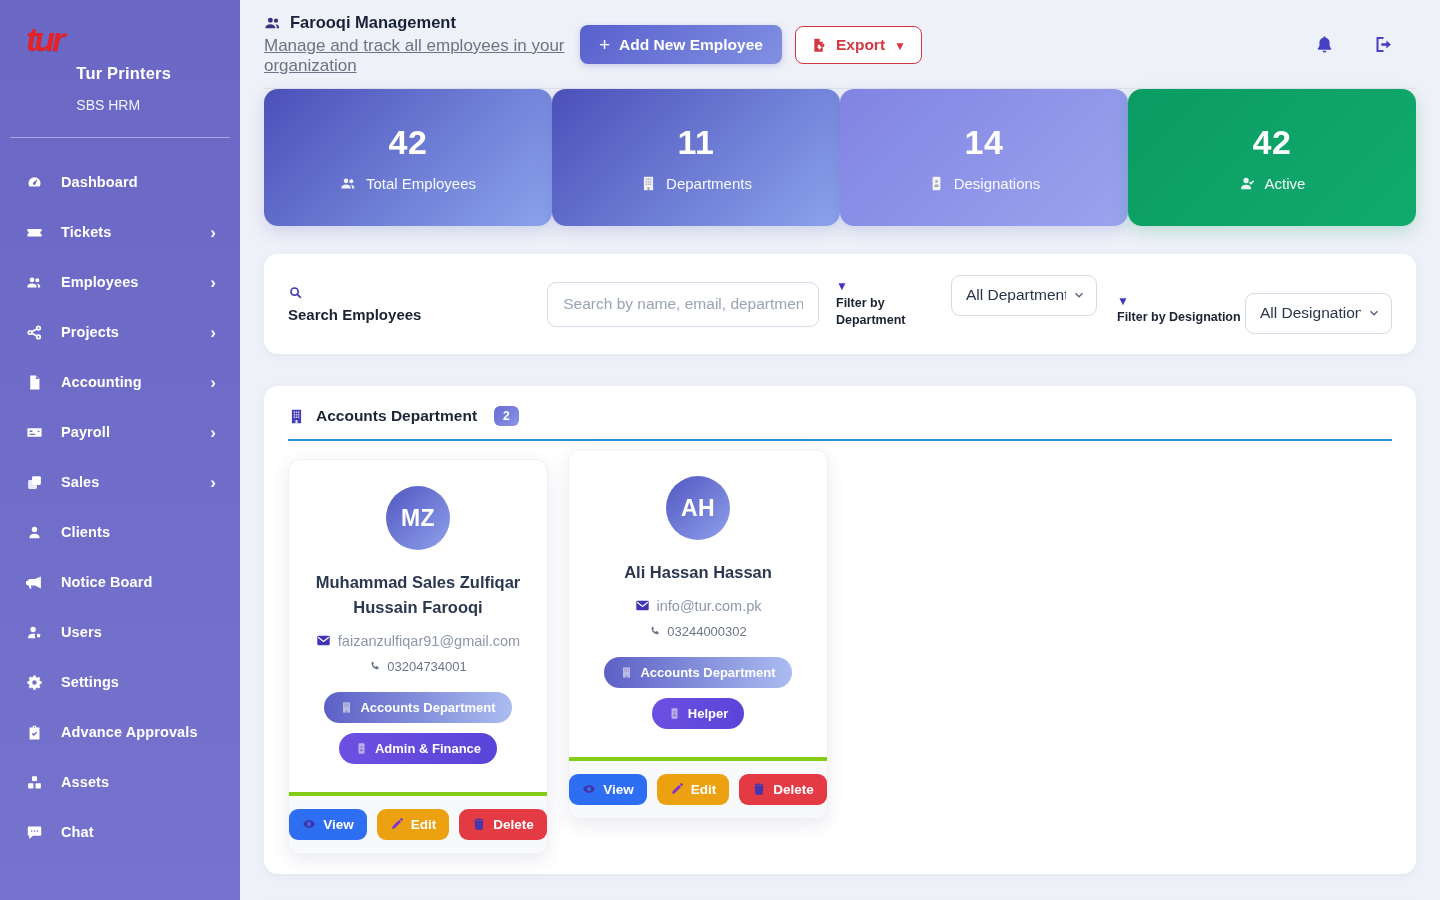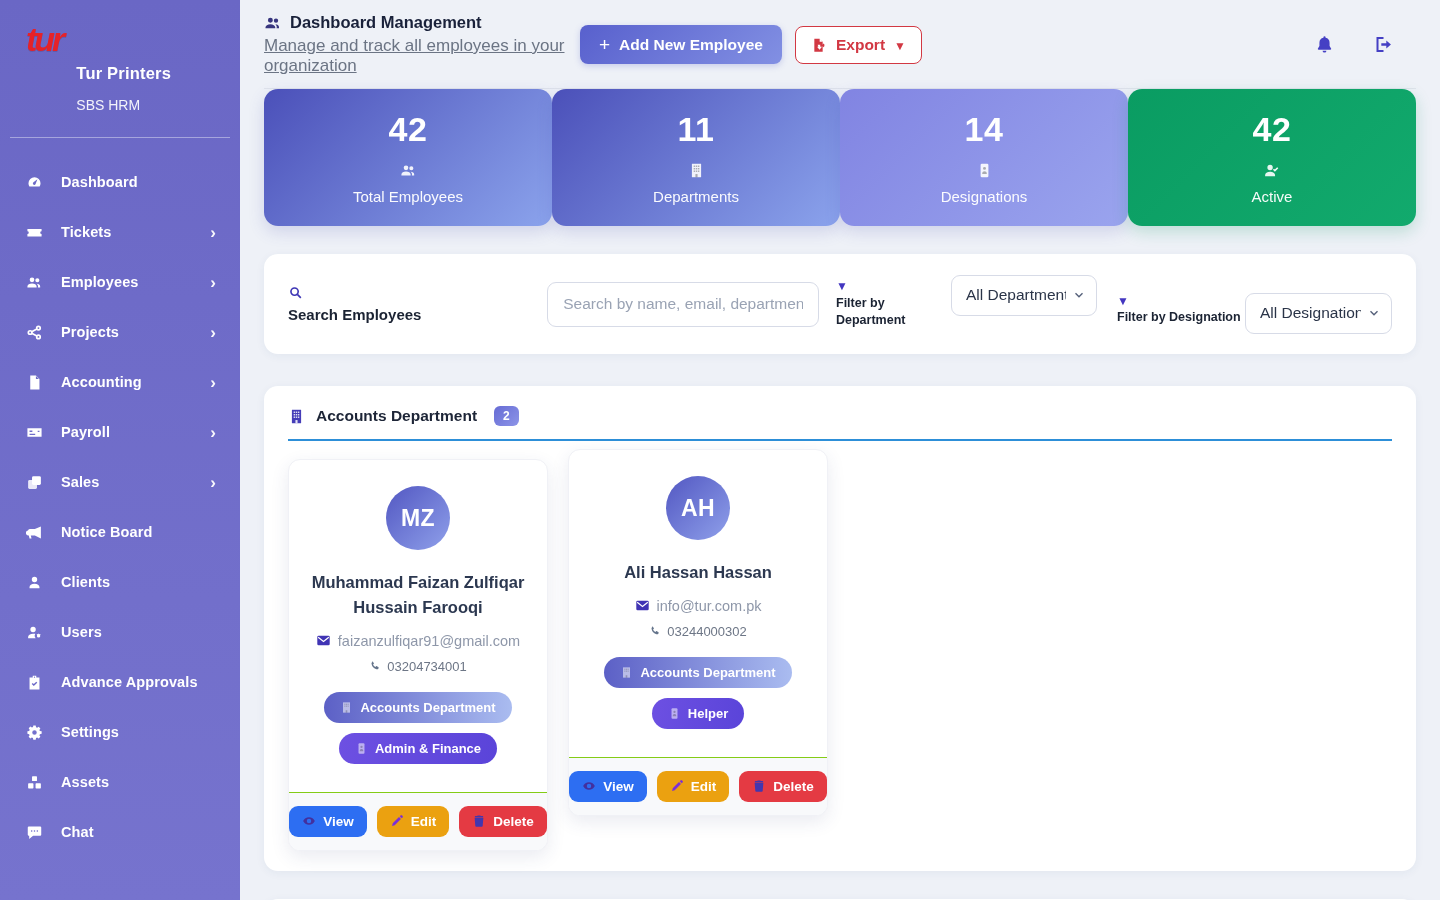--- a/index.html
+++ b/index.html
@@ -40,21 +40,21 @@
   .tool-icon { width:21px; height:21px; color:#4540c4; cursor:pointer; }
   .tool-icon svg { width:100%; height:100%; fill:currentColor; }
 
   
   .stats { display:grid; grid-template-columns:repeat(4,1fr); }
   .stat-card { height:137px; border-radius:14px; color:#fff; display:flex; flex-direction:column; align-items:center; justify-content:center; gap:13px; box-shadow:0 6px 16px rgba(70,80,180,.18); }
   .stat-card.c0, .stat-card.c1 { background:linear-gradient(135deg,#4b50b9 0%,#8ba3ec 100%); }
   .stat-card.c2 { background:linear-gradient(135deg,#8184e2 0%,#9aa4ee 100%); }
   .stat-card.c3 { background:linear-gradient(135deg,#0a9c62 0%,#12aa6d 100%); box-shadow:0 6px 16px rgba(16,150,100,.22); }
   .stat-value { font-size:34px; font-weight:800; letter-spacing:.5px; }
-  .stat-label { display:flex; align-items:center; gap:9px; font-size:15px; font-weight:400; color:rgba(255,255,255,.96);flex-direction:column; }
+  .stat-label { display:flex; align-items:center; gap:9px; font-size:15px; font-weight:400; color:rgba(255,255,255,.96); }
   .stat-label svg { width:17px; height:17px; fill:rgba(255,255,255,.9); }
 
   
   .filter-card { margin-top:28px; background:#fff; border-radius:14px; box-shadow:0 2px 10px rgba(40,60,120,.06); padding:22px 24px; height:100px; display:flex; align-items:center; }
   .f-label-block { width:266px; }
   .f-icon { color:#3d35b5; font-size:13px; line-height:1; }
   .f-icon svg { width:15px; height:15px; }
   .f-label { font-size:15px; font-weight:700; color:#1b2333; margin-top:4px; }
   .search-input { width:278px; height:45px; border:1px solid #d7dbe7; border-radius:9px; padding:0 15px; font-size:15.5px; font-family:inherit; color:#33405a; outline:none; background:#fff; }
   .search-input::placeholder { color:#9aa3b4; }
@@ -89,21 +89,21 @@
   .emp-email { display:flex; align-items:center; justify-content:center; gap:7px; font-size:14.5px; color:#8e97a9; }
   .emp-email svg { width:15px; height:13px; flex-shrink:0; }
   .emp-phone { display:flex; align-items:center; justify-content:center; gap:6px; font-size:13px; color:#6d7686; margin-top:10px; }
   .emp-phone svg { width:12px; height:12px; fill:#64748b; }
   .badge { display:inline-flex; align-items:center; gap:7px; color:#fff; font-size:13px; font-weight:700; border-radius:999px; padding:8px 16px; }
   .badge svg { width:13px; height:13px; }
   .badge-dept { background:linear-gradient(90deg,#5c60c6 0%,#aabcf0 100%); margin-top:18px; }
   .badge-desig { background:linear-gradient(100deg,#6d50e2 0%,#5a44d9 100%); margin-top:10px; }
   .badge-dept svg { fill:rgba(255,255,255,.55); }
   .badge-desig svg { fill:rgba(255,255,255,.55); }
-  .emp-footer { background:#f8f9fb; border-top:1px solid #84cc16; padding:13px 10px; display:flex; justify-content:center; gap:10px; }
+  .emp-footer { background:#f8f9fb; border-top:4px solid #84cc16; padding:13px 10px; display:flex; justify-content:center; gap:10px; }
   .act-btn { display:inline-flex; align-items:center; gap:7px; border:none; border-radius:9px; padding:8px 13px; color:#fff; font-size:13.5px; font-weight:700; font-family:inherit; cursor:pointer; }
   .act-view { background:#2d6ef2; }
   .act-edit { background:#eba110; }
   .act-delete { background:#e43a43; }
   .act-btn svg { width:14px; height:14px; }
   .act-view svg { fill:#43309e; }
   .act-edit svg { fill:#7c2fd6; }
   .act-delete svg { fill:#4336ae; }
 
   .dept-section.last { margin-top:28px; height:120px; }
@@ -186,59 +186,59 @@
             <rect x="8.5" y="3" width="12.5" height="12.5" rx="2"></rect>
             <rect x="3" y="8.5" width="12.5" height="12.5" rx="2" opacity=".85"></rect>
           </svg>
         </span>
       <span class="nlabel">Sales</span>
       <span class="chev">›</span>
     </div>
     <div class="nav-item">
       <span class="nicon">
           <svg viewBox="0 0 24 24">
+            <path d="M12 11.5a3.8 3.8 0 1 0-3.8-3.8A3.8 3.8 0 0 0 12 11.5zm0 2.2c-4.1 0-7 2.1-7 4.8V20h14v-1.5c0-2.7-2.9-4.8-7-4.8z"></path>
+          </svg>
+        </span>
+      <span class="nlabel">Clients</span>
+    </div>
+    <div class="nav-item">
+      <span class="nicon">
+          <svg viewBox="0 0 24 24">
             <path d="M21 3.5v17l-8.5-4.2H6.8l1 4.2H5l-1-4.3A3.4 3.4 0 0 1 2.8 9.2 3.4 3.4 0 0 1 6 7.2h6.5z"></path>
           </svg>
         </span>
       <span class="nlabel">Notice Board</span>
-    </div>
-    <div class="nav-item">
-      <span class="nicon">
-          <svg viewBox="0 0 24 24">
-            <path d="M12 11.5a3.8 3.8 0 1 0-3.8-3.8A3.8 3.8 0 0 0 12 11.5zm0 2.2c-4.1 0-7 2.1-7 4.8V20h14v-1.5c0-2.7-2.9-4.8-7-4.8z"></path>
-          </svg>
-        </span>
-      <span class="nlabel">Clients</span>
     </div>
     <div class="nav-item">
       <span class="nicon">
           <svg viewBox="0 0 24 24">
             <path d="M10 11.5a3.8 3.8 0 1 0-3.8-3.8A3.8 3.8 0 0 0 10 11.5zm0 2.2c-4.1 0-7 2.1-7 4.8V20h10.5a5 5 0 0 1-.4-6.1A11 11 0 0 0 10 13.7z"></path>
             <circle cx="17.8" cy="16.8" r="2.3"></circle>
             <path d="M17.8 12.9l.7 1.4 1.5-.3.6 1.2-1.1 1 .4 1.5-1.1.8-1-1.1-1 1.1-1.1-.8.4-1.5-1.1-1 .6-1.2 1.5.3z" opacity=".9"></path>
           </svg>
         </span>
       <span class="nlabel">Users</span>
     </div>
     <div class="nav-item">
       <span class="nicon">
           <svg viewBox="0 0 24 24">
+            <path fill-rule="evenodd" d="M10.3 2h3.4l.5 2.5 1.6.7 2.1-1.4 2.4 2.4-1.4 2.1.7 1.6 2.5.5v3.4l-2.5.5-.7 1.6 1.4 2.1-2.4 2.4-2.1-1.4-1.6.7-.5 2.5h-3.4l-.5-2.5-1.6-.7-2.1 1.4-2.4-2.4 1.4-2.1-.7-1.6L2 13.7v-3.4l2.5-.5.7-1.6-1.4-2.1 2.4-2.4 2.1 1.4 1.6-.7zM12 15.2a3.2 3.2 0 1 1 0-6.4 3.2 3.2 0 0 1 0 6.4z"></path>
+          </svg>
+        </span>
+      <span class="nlabel">Settings</span>
+    </div>
+    <div class="nav-item">
+      <span class="nicon">
+          <svg viewBox="0 0 24 24">
             <path d="M9.5 2.5h5V5h4.5v17h-14V5H9.5zM12 3.6a.9.9 0 1 0 .9.9.9.9 0 0 0-.9-.9z"></path>
             <path d="M8.8 13.5l2.2 2.2 4.2-4.2" fill="none" stroke="#6b68c8" stroke-width="2"></path>
           </svg>
         </span>
       <span class="nlabel">Advance Approvals</span>
-    </div>
-    <div class="nav-item">
-      <span class="nicon">
-          <svg viewBox="0 0 24 24">
-            <path fill-rule="evenodd" d="M10.3 2h3.4l.5 2.5 1.6.7 2.1-1.4 2.4 2.4-1.4 2.1.7 1.6 2.5.5v3.4l-2.5.5-.7 1.6 1.4 2.1-2.4 2.4-2.1-1.4-1.6.7-.5 2.5h-3.4l-.5-2.5-1.6-.7-2.1 1.4-2.4-2.4 1.4-2.1-.7-1.6L2 13.7v-3.4l2.5-.5.7-1.6-1.4-2.1 2.4-2.4 2.1 1.4 1.6-.7zM12 15.2a3.2 3.2 0 1 1 0-6.4 3.2 3.2 0 0 1 0 6.4z"></path>
-          </svg>
-        </span>
-      <span class="nlabel">Settings</span>
     </div>
     <div class="nav-item">
       <span class="nicon">
           <svg viewBox="0 0 24 24">
             <rect x="8.5" y="3" width="7" height="7" rx="1"></rect>
             <rect x="3" y="13" width="7.5" height="7.5" rx="1"></rect>
             <rect x="13.5" y="13" width="7.5" height="7.5" rx="1"></rect>
           </svg>
         </span>
       <span class="nlabel">Assets</span>
@@ -260,21 +260,21 @@
 </aside>
 
 <main class="main">
 
   <div class="topbar">
     <div class="title-block">
       <div class="title-row">
         <span class="title-icon"><svg viewBox="0 0 24 24">
               <path d="M8.5 11.5a3.3 3.3 0 1 0-3.3-3.3 3.3 3.3 0 0 0 3.3 3.3zm7.5.2a2.9 2.9 0 1 0-2.9-2.9 2.9 2.9 0 0 0 2.9 2.9zM2 19v-1.3c0-2.4 2.9-4.2 6.5-4.2s6.5 1.8 6.5 4.2V19zm14.6 0c.3-.5.4-1 .4-1.6 0-1.5-.8-2.8-2.1-3.7 3 .1 5.1 1.6 5.1 3.6V19z"></path>
             </svg></span>
-        <span class="page-title">Dashboard Management</span>
+        <span class="page-title">Farooqi Management</span>
       </div>
       <div class="page-sub">Manage and track all employees in your organization</div>
     </div>
 
     <button class="btn-add">
       <span class="plus-glyph">+</span>
       <span>Add New Employee</span>
     </button>
 
     <button class="btn-export">
@@ -406,21 +406,21 @@
           </svg></span>
       <span class="dept-title">Accounts Department</span>
       <span class="dept-count">2</span>
     </div>
 
     <div class="emp-row">
 
       <div class="emp-card offset">
         <div class="emp-body">
           <div class="avatar">MZ</div>
-          <div class="emp-name">Muhammad Faizan Zulfiqar Hussain Farooqi</div>
+          <div class="emp-name">Muhammad Sales Zulfiqar Hussain Farooqi</div>
           <div class="emp-email">
             <svg viewBox="0 0 24 22">
                 <rect x="1.5" y="3" width="21" height="16" rx="2.2" fill="#4034b4"></rect>
                 <path d="M3 5.5l9 7.3 9-7.3" stroke="#fff" stroke-width="2" fill="none"></path>
               </svg>
             <span>faizanzulfiqar91@gmail.com</span>
           </div>
           <div class="emp-phone">
             <svg viewBox="0 0 24 24">
                 <path d="M6.6 2.8c.5-.1 1 .1 1.3.6l1.7 2.9c.3.5.2 1.1-.2 1.5L8 9.2c1 2.2 2.6 3.8 4.8 4.8l1.4-1.4c.4-.4 1-.5 1.5-.2l2.9 1.7c.5.3.7.8.6 1.3l-.5 2.3c-.1.6-.6 1-1.2 1C10.6 18.3 5.7 13.4 5 6.5c-.1-.6.4-1.2 1-1.3z"></path>

